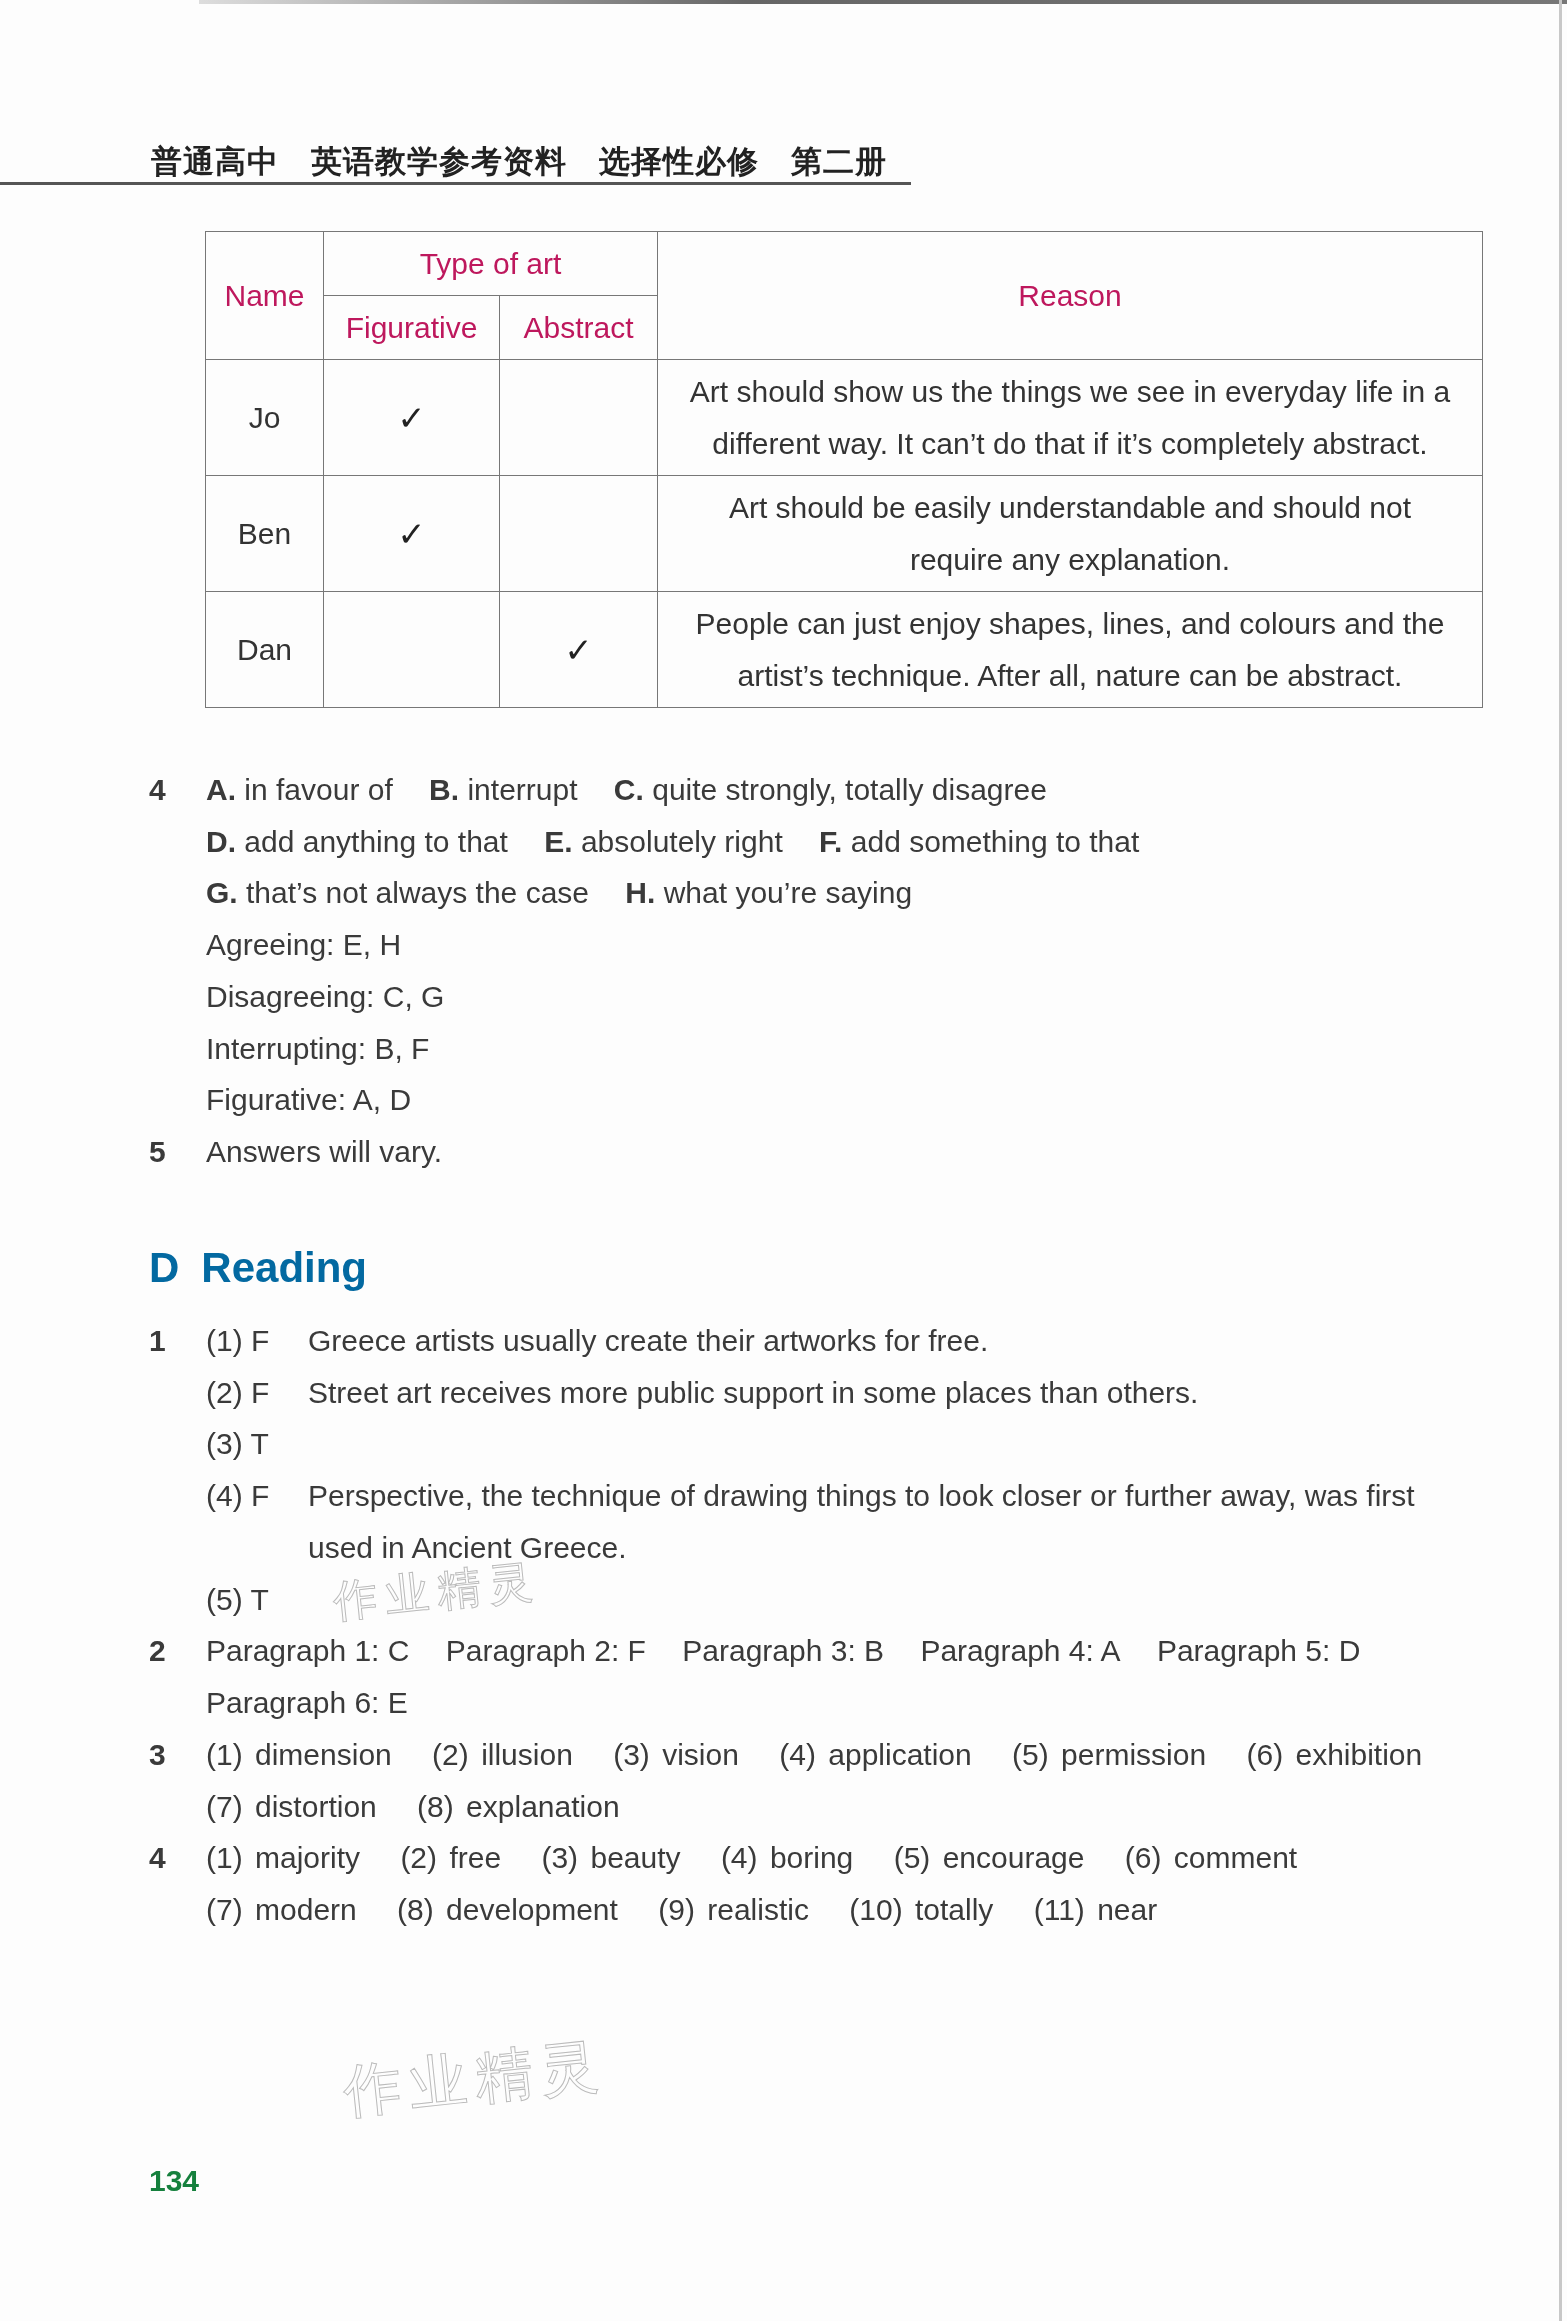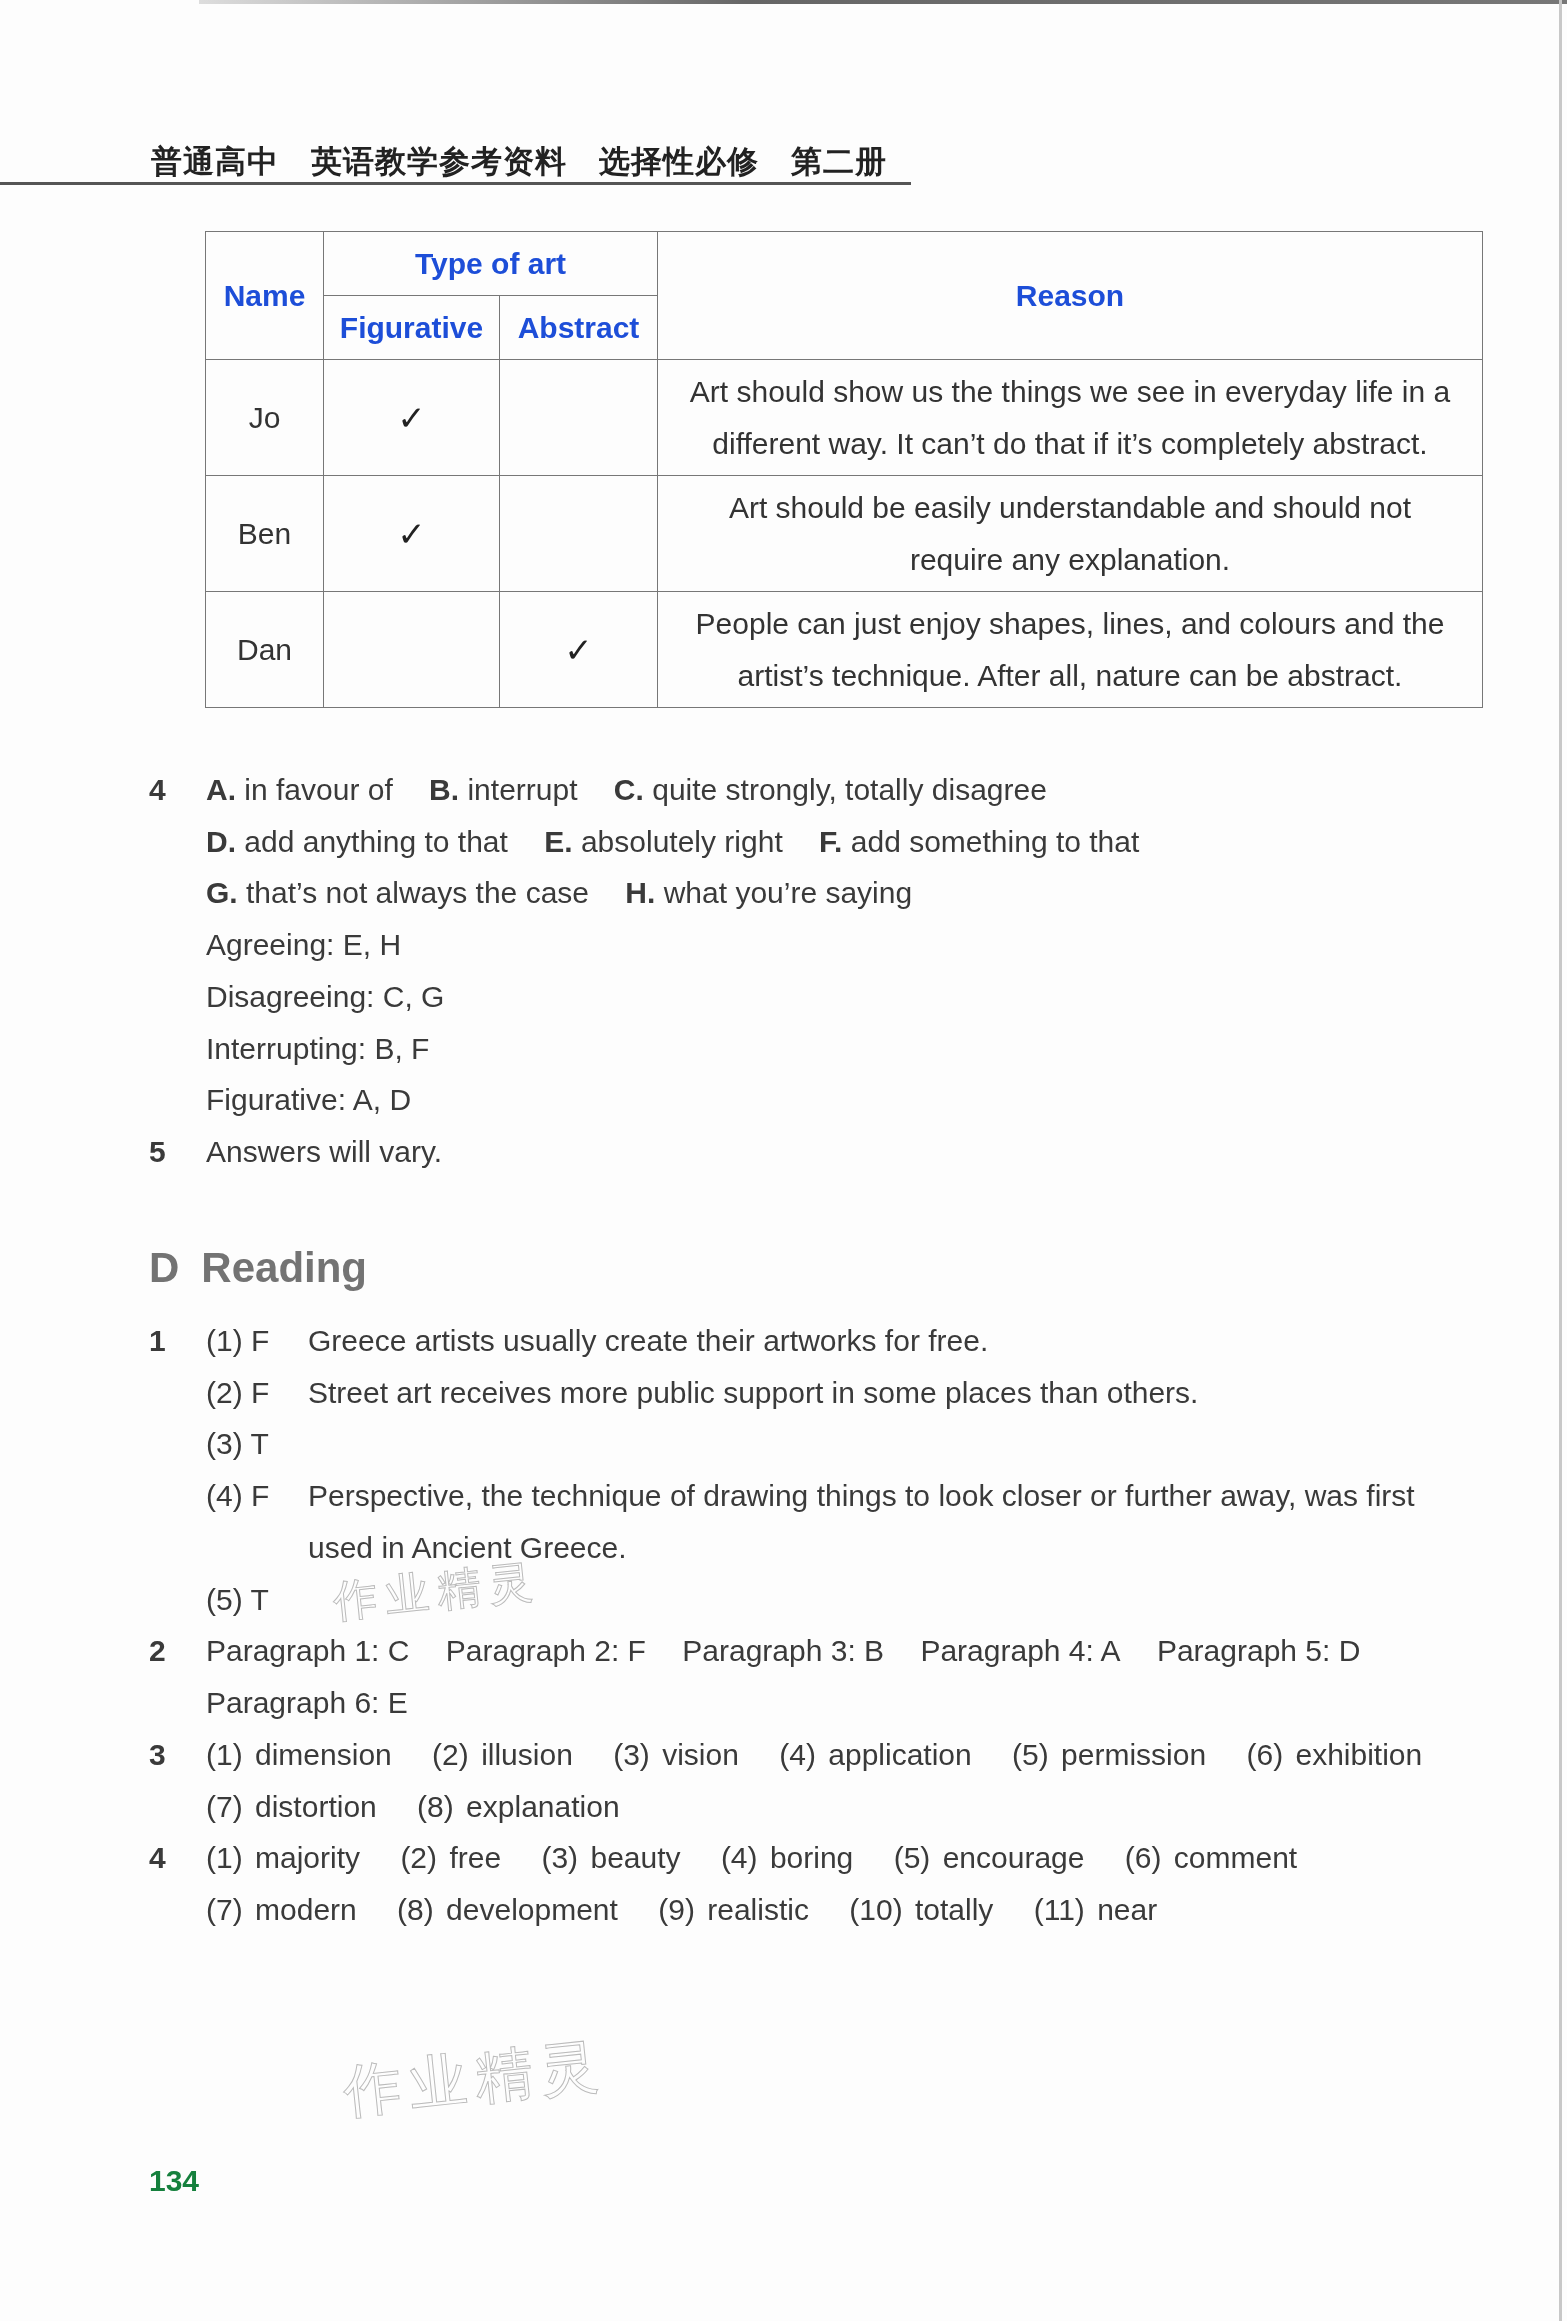--- a/index.html
+++ b/index.html
@@ -4,31 +4,31 @@
 <style>
   html,body{margin:0;padding:0;}
   body{width:1567px;height:2321px;background:#fdfdfd;position:relative;overflow:hidden;
        font-family:"Liberation Sans","DejaVu Sans",sans-serif;color:#3a3a3a;}
   .scan-top{position:absolute;left:199px;top:0;width:1368px;height:4px;background:linear-gradient(90deg,#ddd,#666 40%,#777);}
   .scan-right{position:absolute;right:5px;top:0;width:3px;height:2321px;background:#c8c8c8;}
   .hdr{position:absolute;left:151px;top:141px;font-family:"DejaVu Serif",serif;font-weight:bold;font-size:31px;color:#222;letter-spacing:1px;white-space:pre;}
   .hdr-line{position:absolute;left:0;top:182px;width:911px;height:3px;background:#555;}
   table.art{position:absolute;left:205px;top:231px;border-collapse:collapse;font-size:30px;color:#333;}
   table.art td, table.art th{border:1.5px solid #777;text-align:center;padding:0;}
-  table.art th{font-weight:bold;color:#1d4ed8;}
+  table.art th{font-weight:normal;color:#be185d;}
   .c-name{width:117px;} .c-fig{width:175px;} .c-abs{width:157px;} .c-rea{width:824px;}
   .h1{height:64px;} .h2{height:64px;}
   .row{height:116px;}
   td.reason{text-align:center;padding:0 14px !important;line-height:52px;}
   .check{font-size:34px;color:#222;}
   .blk{position:absolute;left:0;width:1567px;font-size:30px;line-height:52px;}
   .ln{position:absolute;white-space:nowrap;text-align:right;}
   .num{position:absolute;left:149px;font-weight:bold;}
   .b{font-weight:bold;}
-  .sec{position:absolute;left:149px;top:1244px;font-size:42px;font-weight:bold;color:#737373;}
+  .sec{position:absolute;left:149px;top:1244px;font-size:42px;font-weight:bold;color:#0369a1;}
   .sec .t{margin-left:22px;}
   .pg{position:absolute;left:149px;top:2164px;font-size:30px;font-weight:bold;color:#15803d;}
   .wm{position:absolute;font-family:"DejaVu Sans",sans-serif;color:transparent;-webkit-text-stroke:1px #bbb;font-size:58px;letter-spacing:8px;transform:rotate(-6deg);}
   .gap{display:inline-block;width:28px;}
 </style>
 </head>
 <body>
 
 <div class="scan-top"></div>
 <div class="scan-right"></div>

